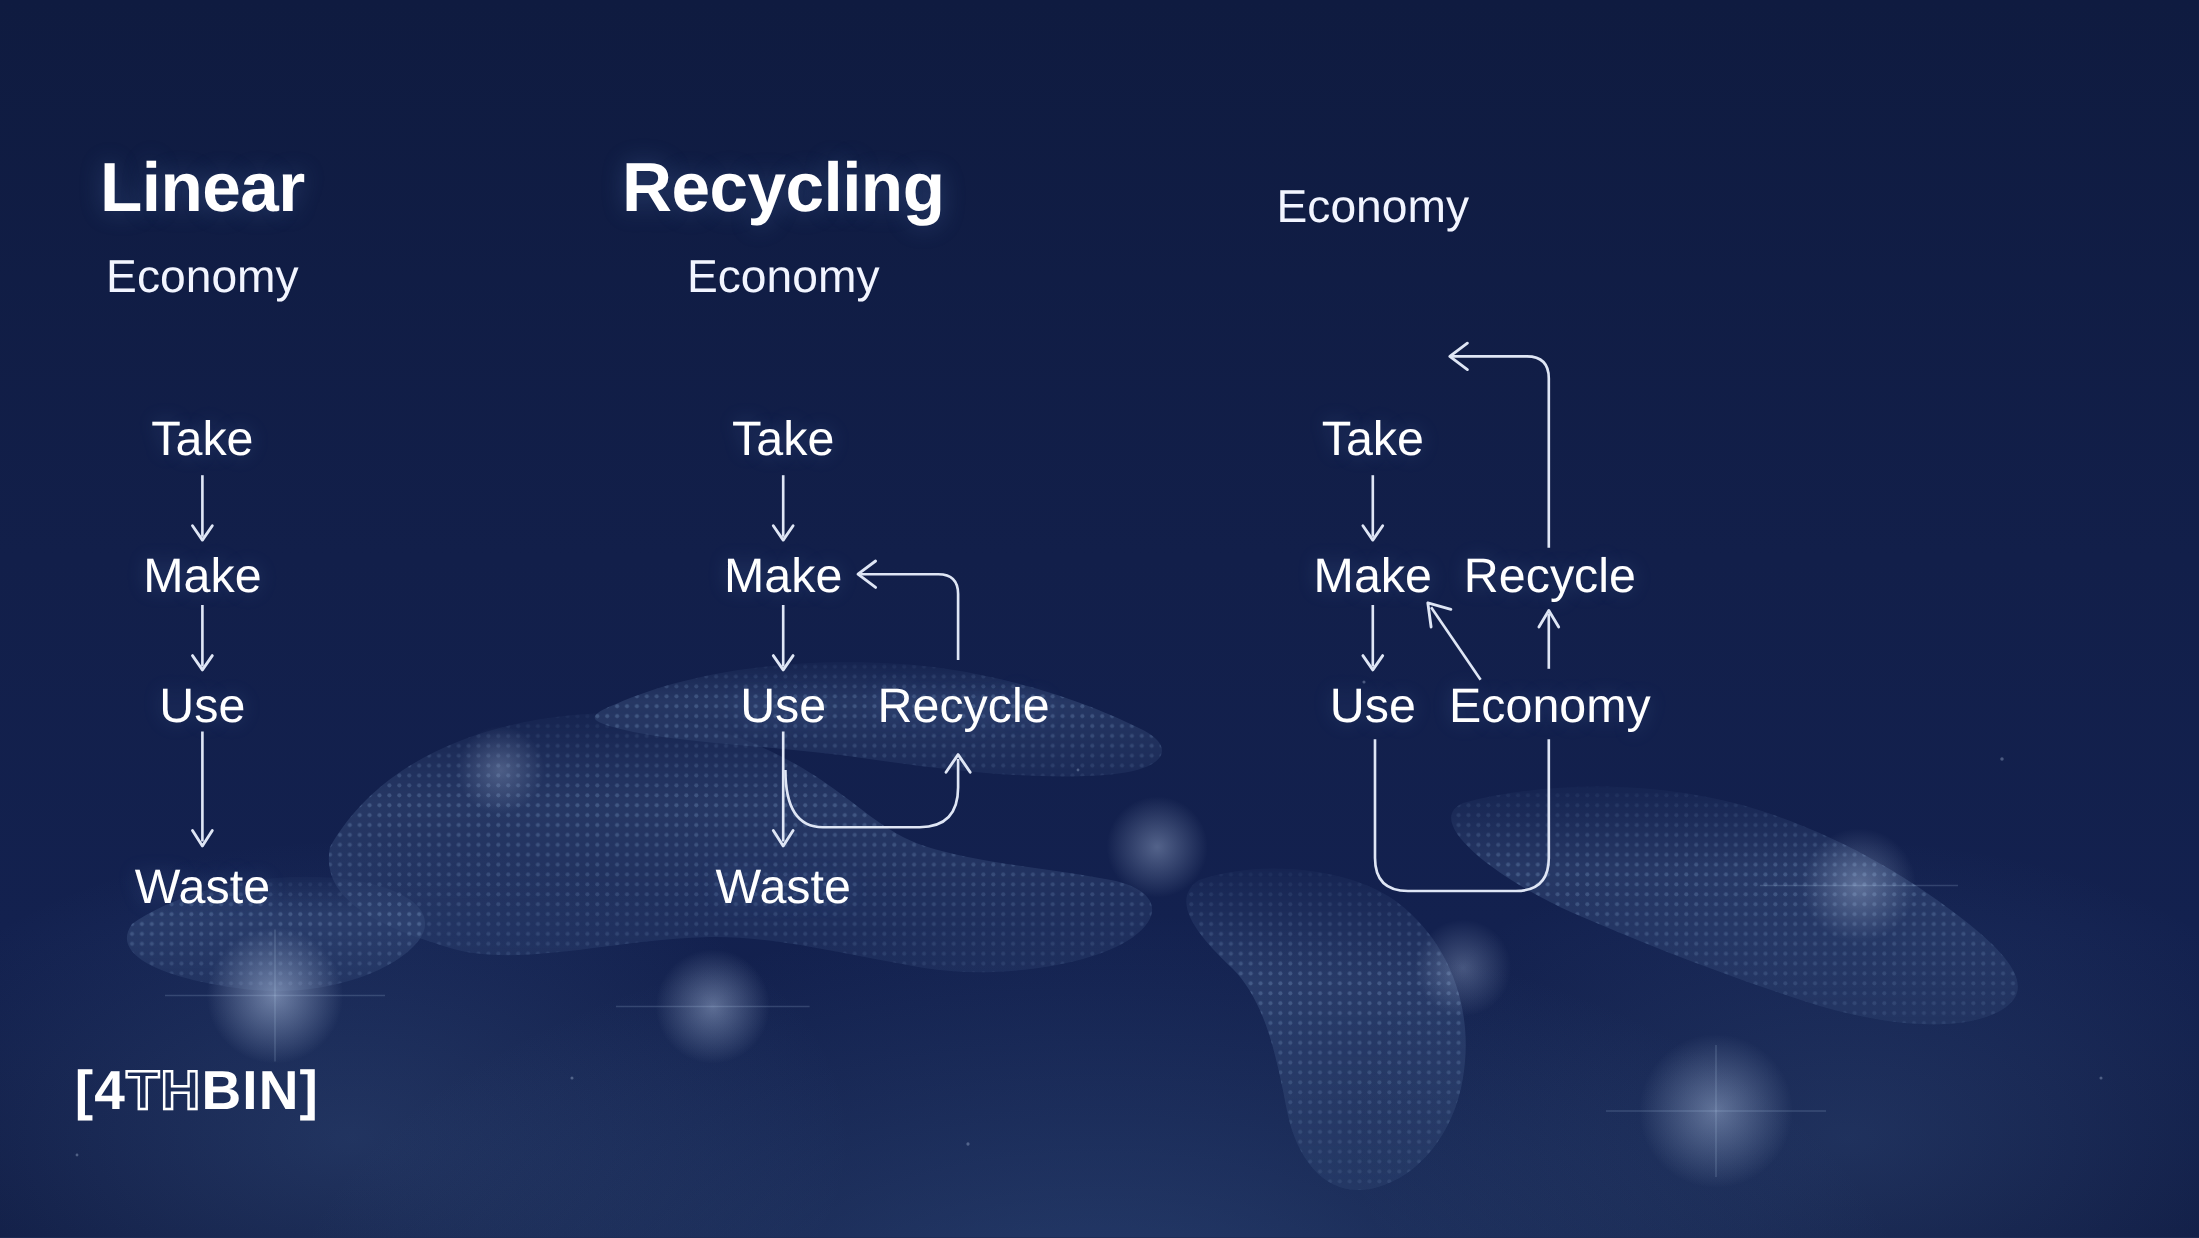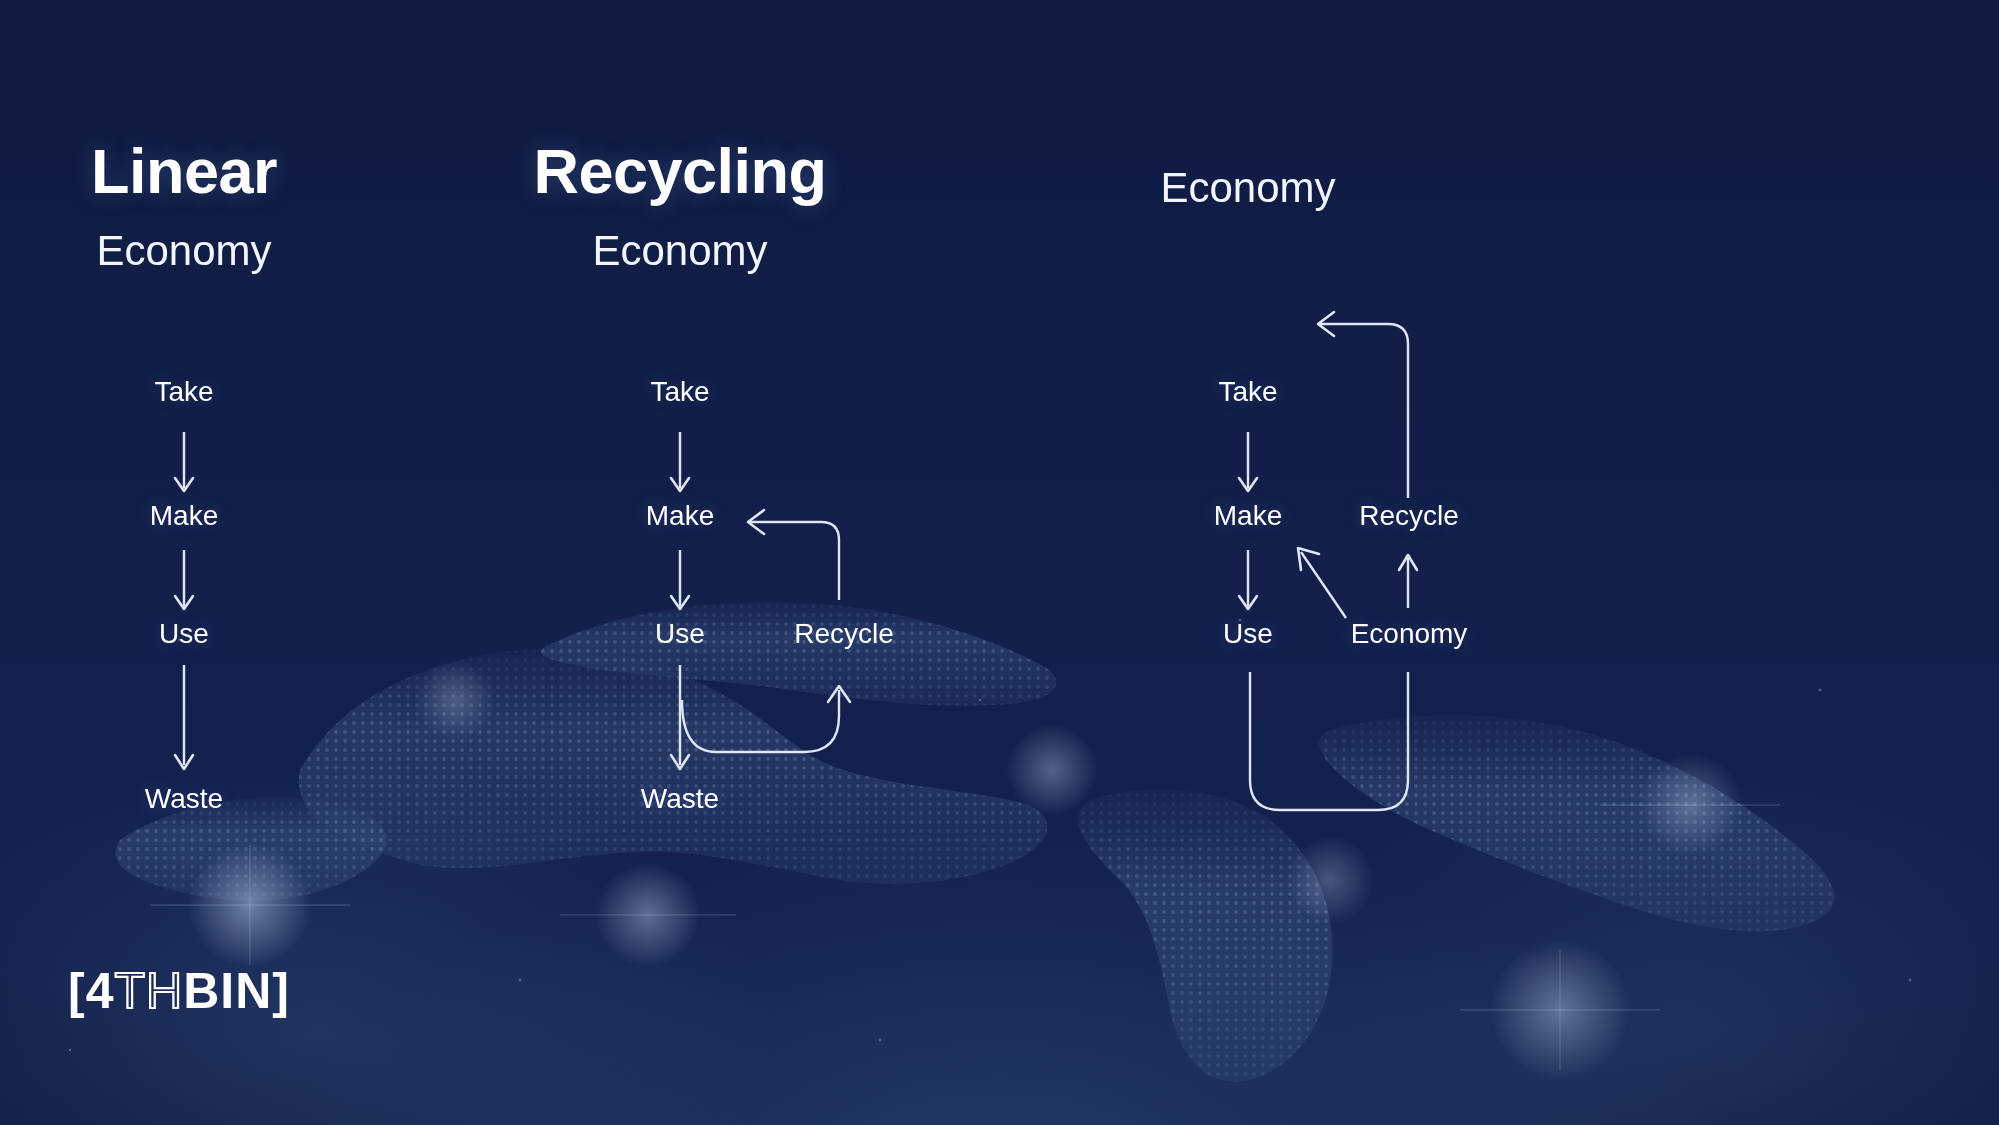--- a/index.html
+++ b/index.html
@@ -25,36 +25,36 @@
       radial-gradient(ellipse 700px 420px at 84% 92%, rgba(120,170,225,0.14), rgba(0,0,0,0) 65%),
       linear-gradient(180deg,#0f1b40 0%, #121f4a 45%, #13214f 75%, #101c44 100%);
     pointer-events:none;
   }
 
   
   #stage { position:absolute; inset:0;padding-left:44px; }
 
   .column { position:absolute; top:0; width:640px; height:1125px; }
   .col-linear    { left:-136px; }
-  .col-recycling { left:360px; }
+  .col-recycling { left:392px; }
   .col-circular  { left:928px; }
 
   .head-wrap { position:absolute; left:0; width:640px; text-align:center; }
   .title {
     font-size:63px; font-weight:bold; letter-spacing:-0.5px;
     line-height:1; color:#ffffff;
     text-shadow:0 0 22px rgba(120,170,240,0.25);
   }
   .subtitle {
     font-size:42px; font-weight:normal; line-height:1;
     color:#f2f5ff; margin-top:27px;
   }
 
   .node {
-    position:absolute; font-size:28px; font-weight:normal;
+    position:absolute; font-size:44px; font-weight:normal;
     line-height:1; color:#ffffff; white-space:nowrap;
     text-shadow:0 0 18px rgba(130,175,240,0.22);
   }
   .node.center { transform:translateX(-50%); }
 
   .flow-svg { position:absolute; left:0; top:0; width:640px; height:1125px; overflow:visible; }
   .flow-svg path, .flow-svg line { fill:none; stroke:#dfe6f5; stroke-width:2.4; }
   .flow-svg .head { stroke-width:2.6; stroke-linecap:round; stroke-linejoin:round; }
 
   
@@ -63,21 +63,21 @@
     display:flex; align-items:center; height:58px;
     font-size:50px; font-weight:bold; letter-spacing:1px;
     font-family:"Liberation Sans", sans-serif;
     line-height:1;
   }
   #logo .bracket { color:#ffffff; font-weight:bold; }
   #logo .solid   { color:#ffffff; font-weight:bold; }
   #logo .hollow  {
     color:transparent;
     -webkit-text-stroke:2.2px #ffffff;
-    font-weight:normal; letter-spacing:1px;
+    font-weight:bold; letter-spacing:1px;
   }
 </style>
 </head>
 <body>
 
 <div id="bg-vignette"></div>
 <svg id="bg-globe" viewBox="0 0 1999 1125" preserveAspectRatio="none">
   <defs>
     <radialGradient id="starGlow" cx="50%" cy="50%" r="50%">
       <stop offset="0%" stop-color="#cfe2ff" stop-opacity="0.85"></stop>

